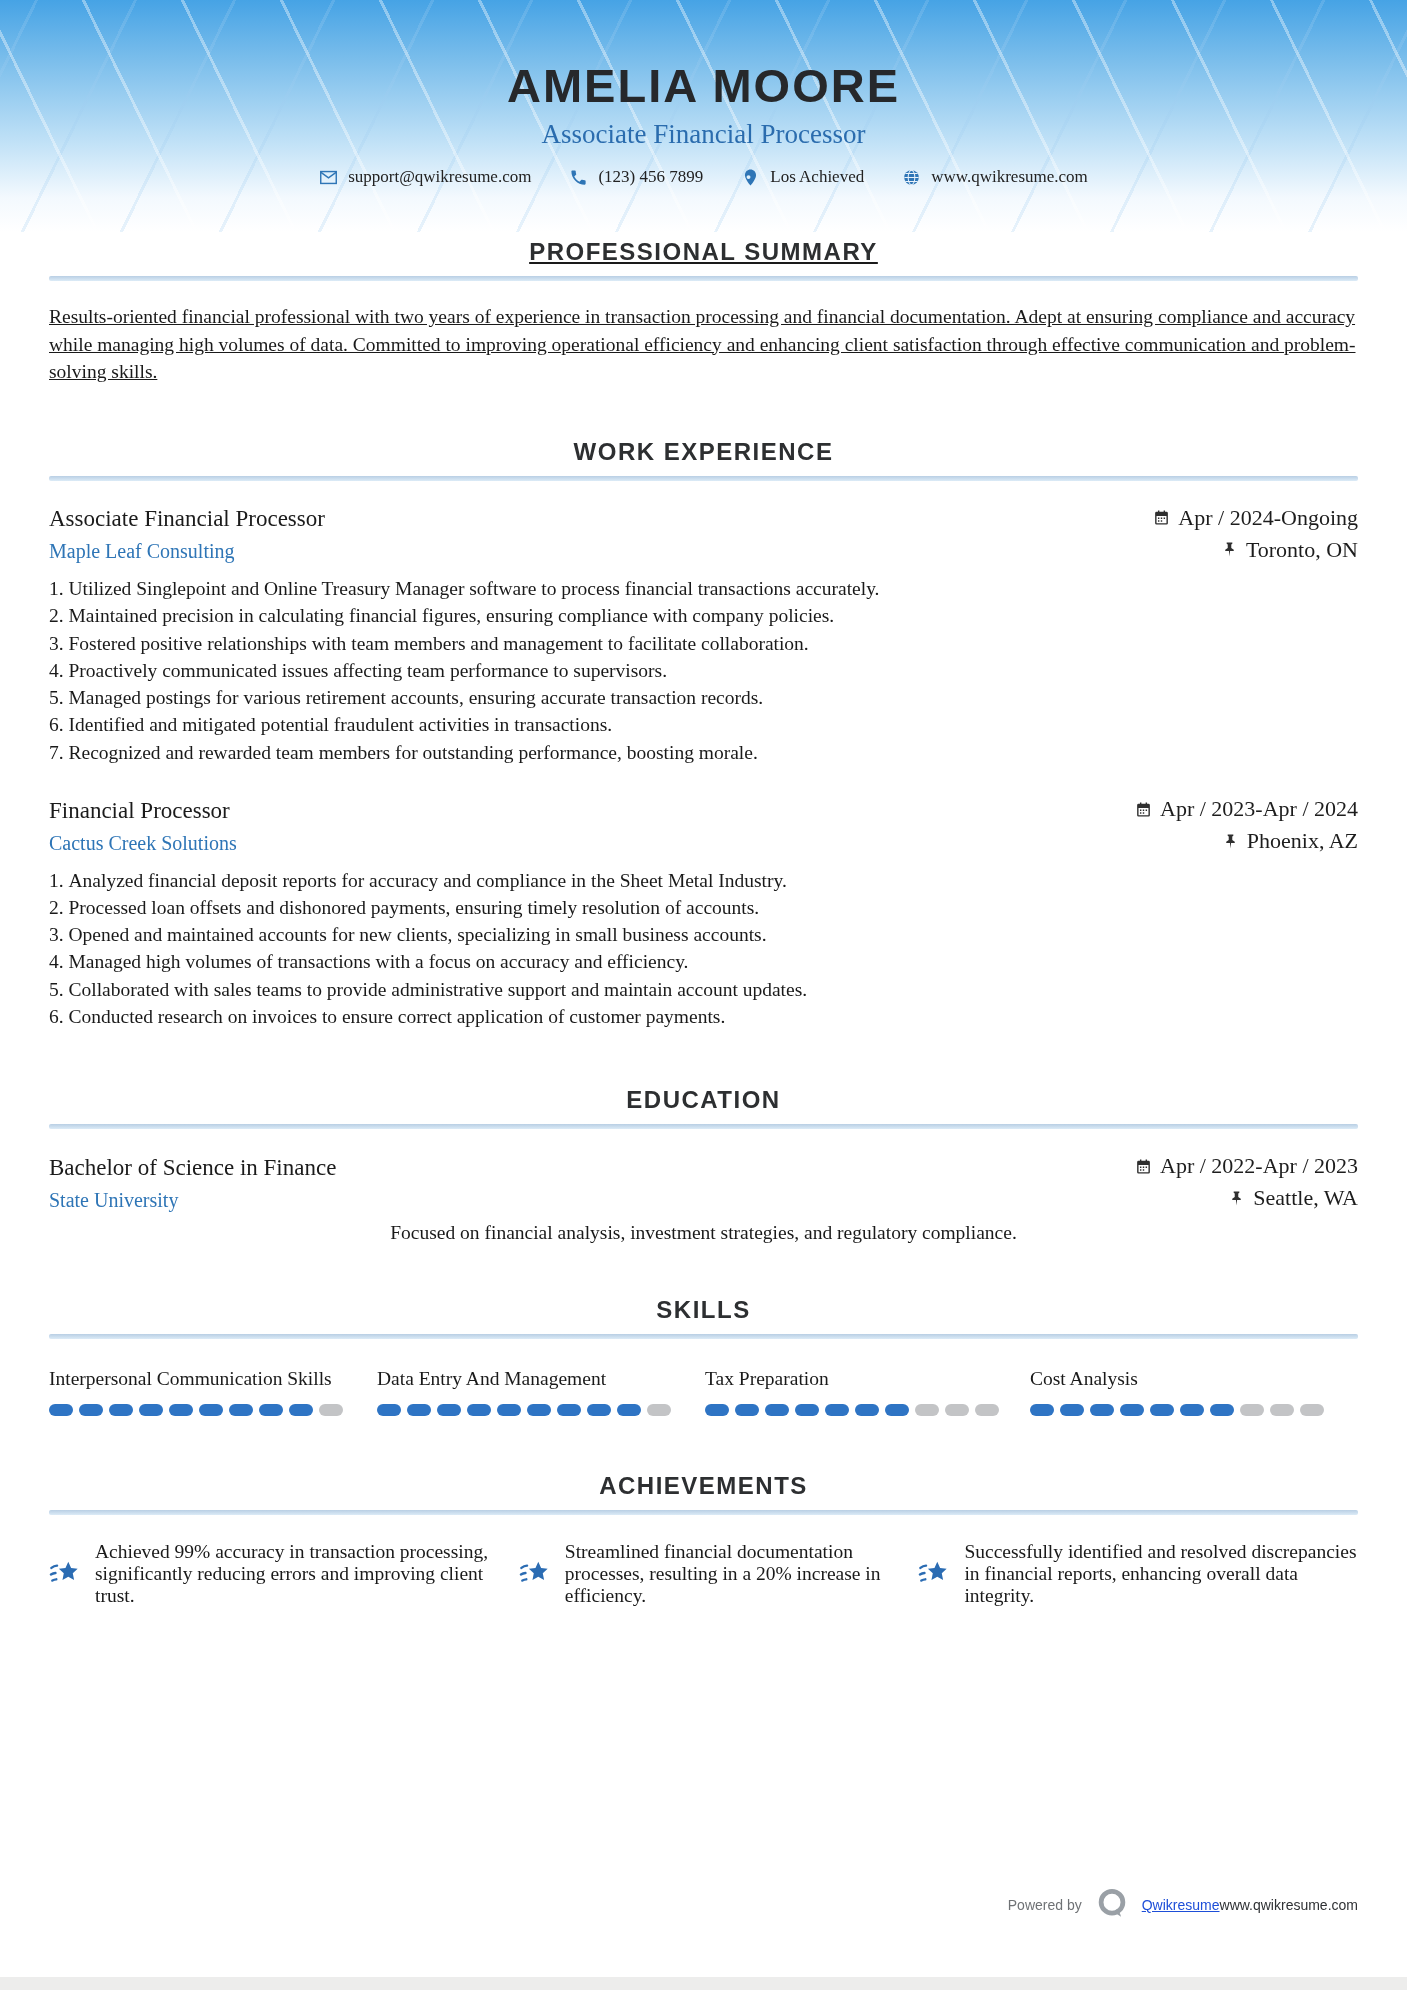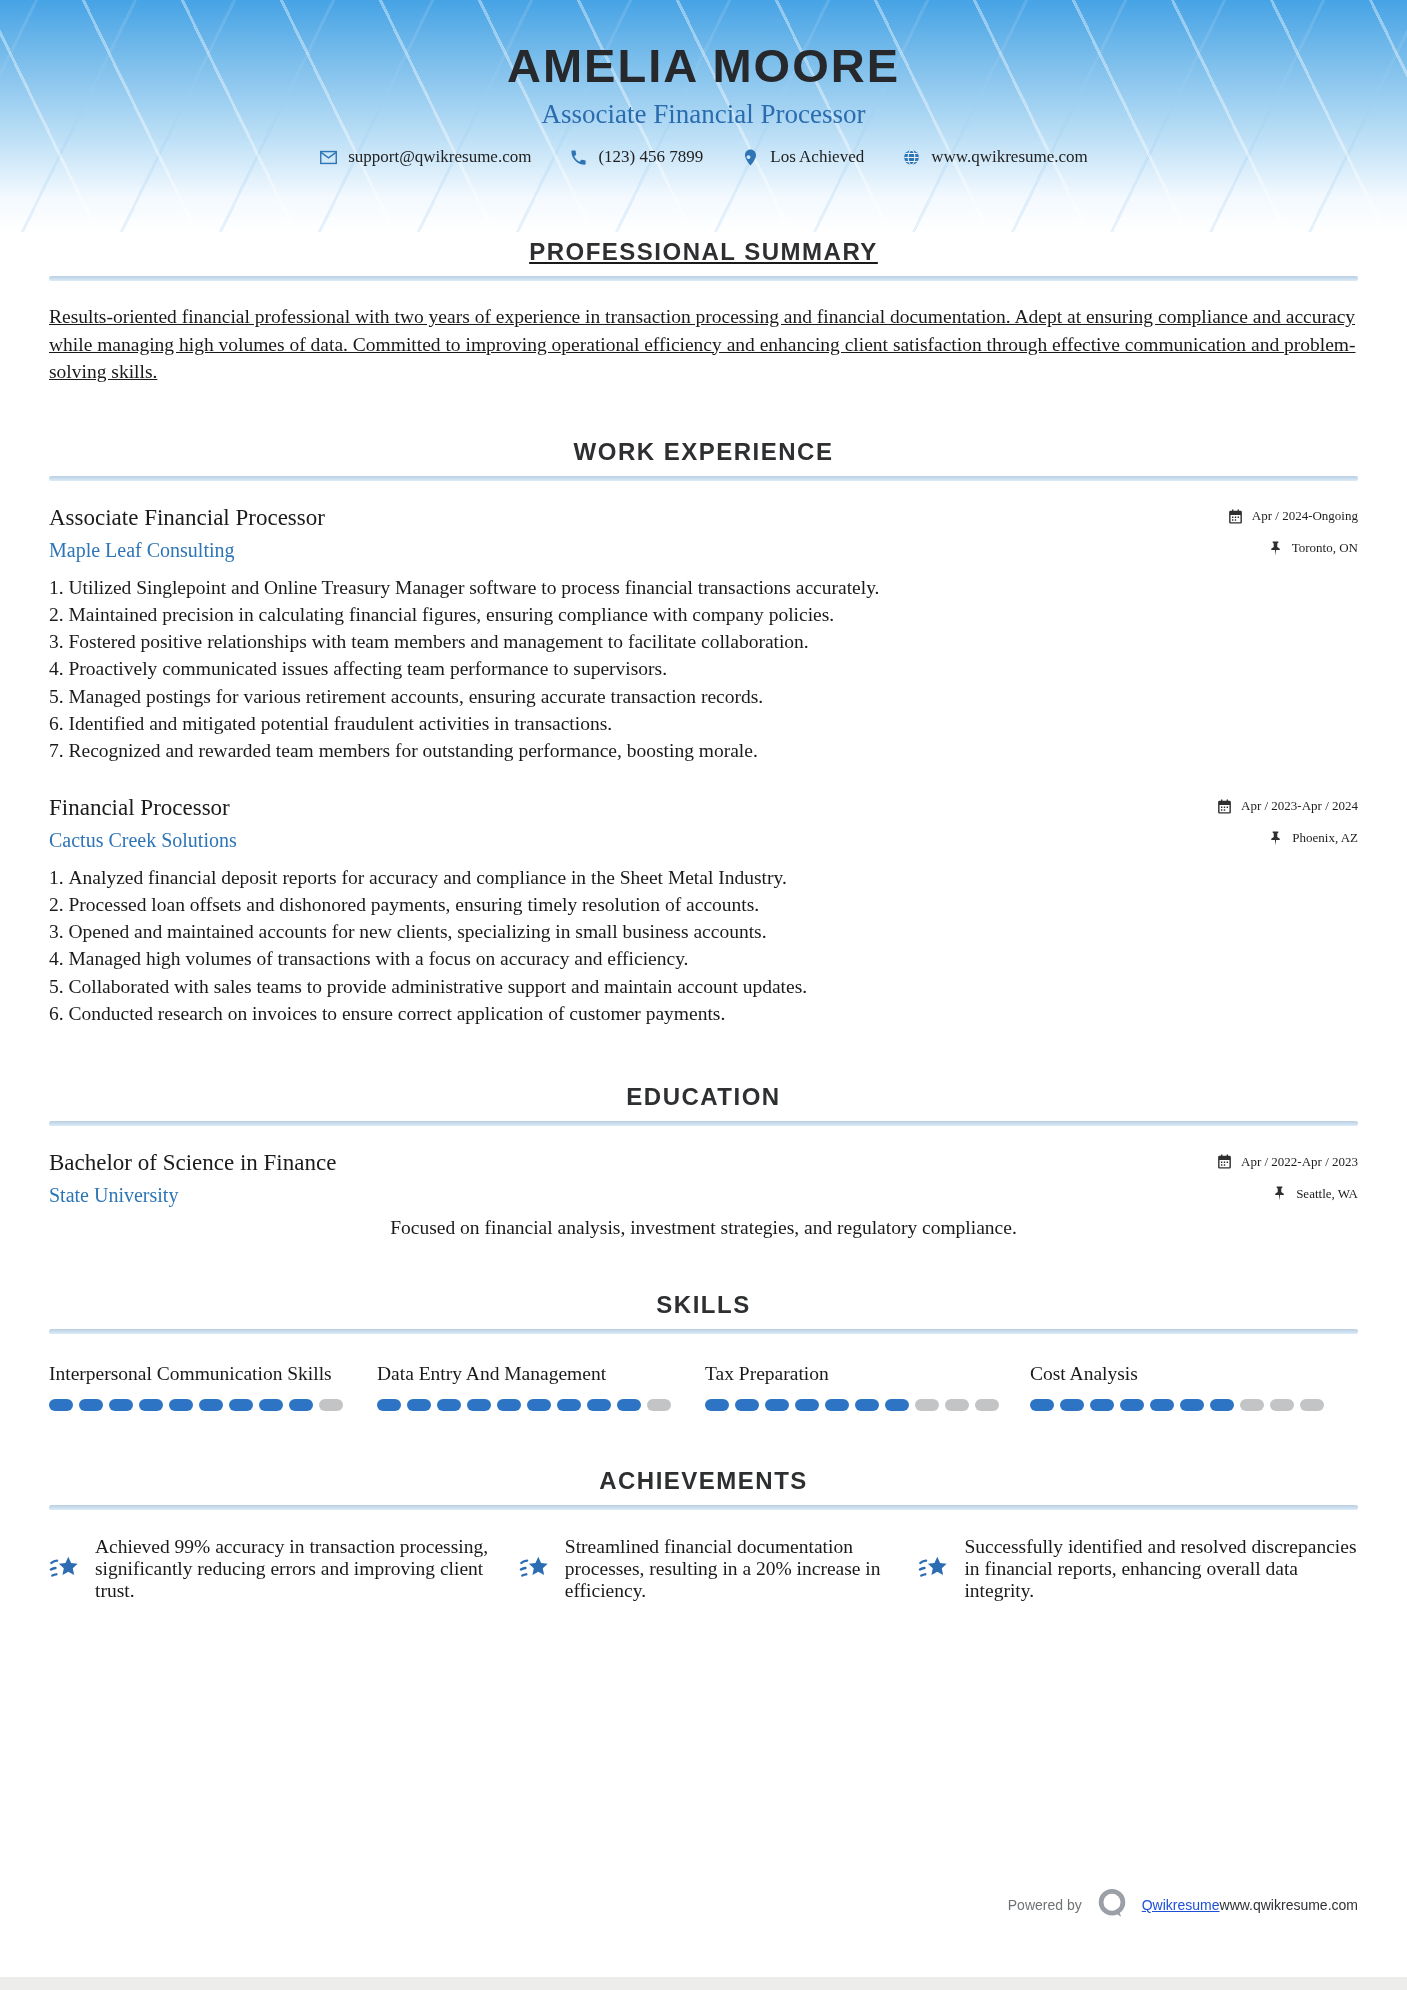--- a/index.html
+++ b/index.html
@@ -22,21 +22,21 @@
   
   .header{
     height:232px;
     text-align:center;
     background-image:
       repeating-linear-gradient(64deg, rgba(255,255,255,0) 0 86px, rgba(255,255,255,.38) 86px 89px),
       repeating-linear-gradient(-64deg, rgba(255,255,255,0) 0 86px, rgba(160,205,240,.25) 86px 89px),
       linear-gradient(180deg,#46a3e5 0%,#7fc0ec 28%,#c2e2f7 62%,#f3f9fe 85%,#ffffff 100%);
   }
   .name{
-    padding-top:38px;
+    padding-top:58px;
     font-family:"Liberation Sans","DejaVu Sans",sans-serif;
     font-size:47px;font-weight:800;letter-spacing:2px;color:#26282b;
   }
   .subtitle{
     margin-top:6px;
     font-size:27px;color:#2a6cae;
   }
   .contact-row{
     margin-top:17px;
     display:flex;justify-content:center;align-items:center;gap:38px;
@@ -60,21 +60,21 @@
   }
   .summary-section{margin-top:6px;text-decoration:underline;}
   .summary-text{margin-top:22px;font-size:19.5px;line-height:27.5px;}
 
   .work-section{margin-top:52px;}
   .job{margin-top:24px;}
   .job + .job{margin-top:30px;}
   .row{display:flex;justify-content:space-between;align-items:baseline;}
   .job-title{font-size:23px;font-weight:400;color:#1b1b1b;font-family:"Liberation Serif",serif;}
   .company{font-size:20px;color:var(--accent);margin-top:8px;cursor:pointer;}
-  .meta-item{display:flex;align-items:center;gap:8px;font-size:13px;color:#1d1d1d;}
+  .meta-item{display:flex;align-items:center;gap:8px;font-size:22px;color:#1d1d1d;}
   .micon{width:17px;height:17px;color:#2f2f2f;display:inline-block;}
   .micon svg{width:100%;height:100%;display:block;}
   ol.bullets{margin-top:12px;list-style:decimal inside;font-size:19.5px;}
   ol.bullets li{line-height:27.3px;}
 
   .edu-section{margin-top:56px;}
   .edu-desc{margin-top:10px;font-size:19.5px;text-align:center;}
 
   .skills-section{margin-top:52px;}
   .skills-grid{

